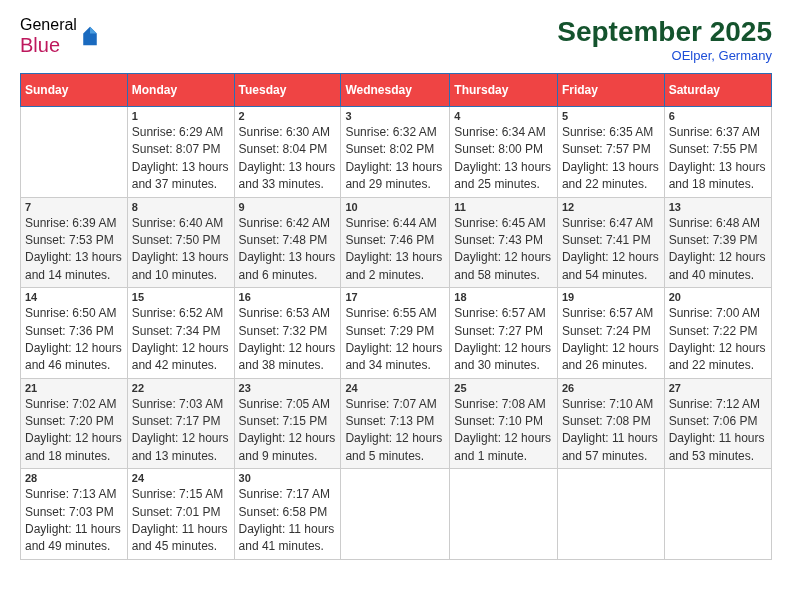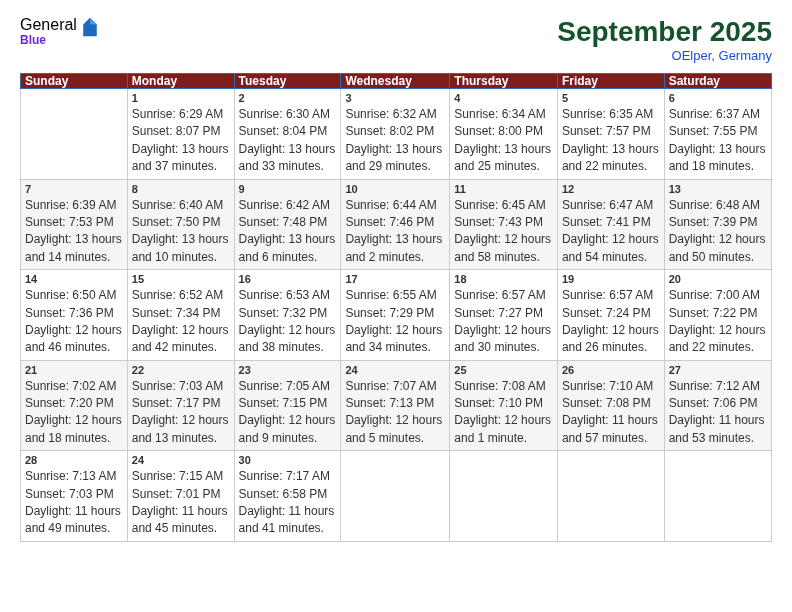--- a/index.html
+++ b/index.html
@@ -17,20 +17,21 @@
       background: #fff;
     }
     .header {
       display: flex;
       justify-content: space-between;
       align-items: flex-start;
       margin-bottom: 10px;
     }
     .logo {
       display: flex;
+      align-items: center;
       gap: 2px;
     }
     .logo-text {
       display: flex;
       flex-direction: column;
       line-height: 1.1;
     }
     .logo-icon {
       width: 18px;
       height: 22px;
@@ -47,25 +48,25 @@
     .location {
       font-size: 13px;
       color: #1d4ed8;
     }
     .calendar {
       width: 100%;
       border-collapse: collapse;
       border: 1px solid #ccc;
     }
     .calendar th {
-      background: #7f1d1d;
+      background: #ef4444;
       color: #fff;
       font-size: 12px;
       font-weight: bold;
-      padding: 0 4px;
+      padding: 9px 4px;
       text-align: left;
       border: 1px solid #2a6db5;
     }
     .calendar td {
       vertical-align: top;
       border: 1px solid #ccc;
       padding: 3px 4px;
       width: 113px;
       min-height: 80px;
       font-size: 9.5px;
@@ -91,21 +92,21 @@
     }
   </style>
 </head>
 <body>
 
 <div class="page">
   <div class="header">
     <div class="logo">
       <div class="logo-text">
         <span>General</span>
-        <span style="color:#6d28d9;font-size:12px;font-weight:bold;">Blue</span>
+        <span style="color:#be185d;font-size:20px;font-weight:normal;">Blue</span>
       </div>
       <svg class="logo-icon" viewBox="0 0 20 26" xmlns="http://www.w3.org/2000/svg">
         <polygon points="10,2 18,10 18,24 10,24 2,24 2,10" fill="#1a6abf"></polygon>
         <polygon points="10,2 18,10 10,10" fill="#4a9de0"></polygon>
       </svg>
     </div>
     <div class="title-block">
       <div class="month-title">September 2025</div>
       <div class="location">OElper, Germany</div>
     </div>
@@ -222,21 +223,21 @@
             <span>Sunrise: 6:47 AM</span><br>
             <span>Sunset: 7:41 PM</span><br>
             <span>Daylight: 12 hours and 54 minutes.</span>
           </div>
         </td>
           <td>
           <span class="day-num">13</span>
           <div class="day-info">
             <span>Sunrise: 6:48 AM</span><br>
             <span>Sunset: 7:39 PM</span><br>
-            <span>Daylight: 12 hours and 50 minutes.</span>
+            <span>Daylight: 12 hours and 40 minutes.</span>
           </div>
         </td>
         </tr>
         <tr>
           <td>
           <span class="day-num">14</span>
           <div class="day-info">
             <span>Sunrise: 6:50 AM</span><br>
             <span>Sunset: 7:36 PM</span><br>
             <span>Daylight: 12 hours and 46 minutes.</span>

